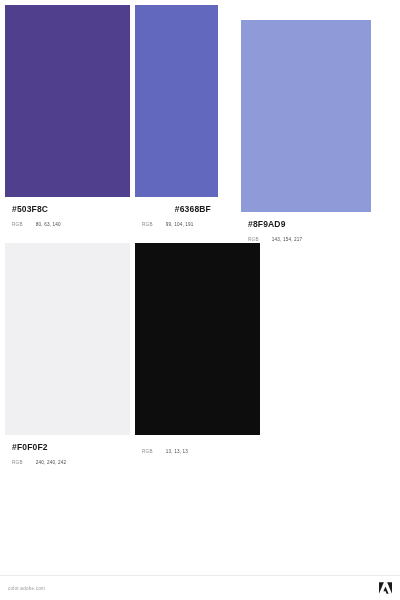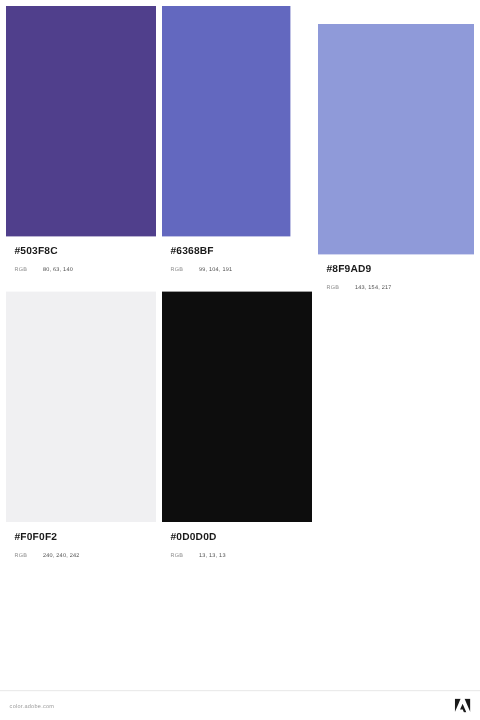--- a/index.html
+++ b/index.html
@@ -126,21 +126,21 @@
         <div class="swatch-chip" style="height:192px; background:#503F8C;"></div>
         <div class="swatch-meta">
           <div class="swatch-hex">#503F8C</div>
           <div class="swatch-rgb-line">
             <span class="rgb-label">RGB</span>
             <span class="rgb-values">80, 63, 140</span>
           </div>
         </div>
       </div>
 
-      <div class="swatch-cell" style="width:130px; padding-right:23px;">
+      <div class="swatch-cell" style="width:106px; padding-right:23px;text-align:right;">
         <div class="swatch-chip" style="height:192px; background:#6368BF;"></div>
         <div class="swatch-meta">
           <div class="swatch-hex">#6368BF</div>
           <div class="swatch-rgb-line">
             <span class="rgb-label">RGB</span>
             <span class="rgb-values">99, 104, 191</span>
           </div>
         </div>
       </div>
 
@@ -166,21 +166,20 @@
           <div class="swatch-rgb-line">
             <span class="rgb-label">RGB</span>
             <span class="rgb-values">240, 240, 242</span>
           </div>
         </div>
       </div>
 
       <div class="swatch-cell" style="width:130px; padding-right:5px;">
         <div class="swatch-chip" style="height:192px; background:#0D0D0D;"></div>
         <div class="swatch-meta">
-          <div class="swatch-hex">#0D0D0D</div>
           <div class="swatch-rgb-line">
             <span class="rgb-label">RGB</span>
             <span class="rgb-values">13, 13, 13</span>
           </div>
         </div>
       </div>
 
       <div class="swatch-cell" style="width:130px;"></div>
 
     </div>

